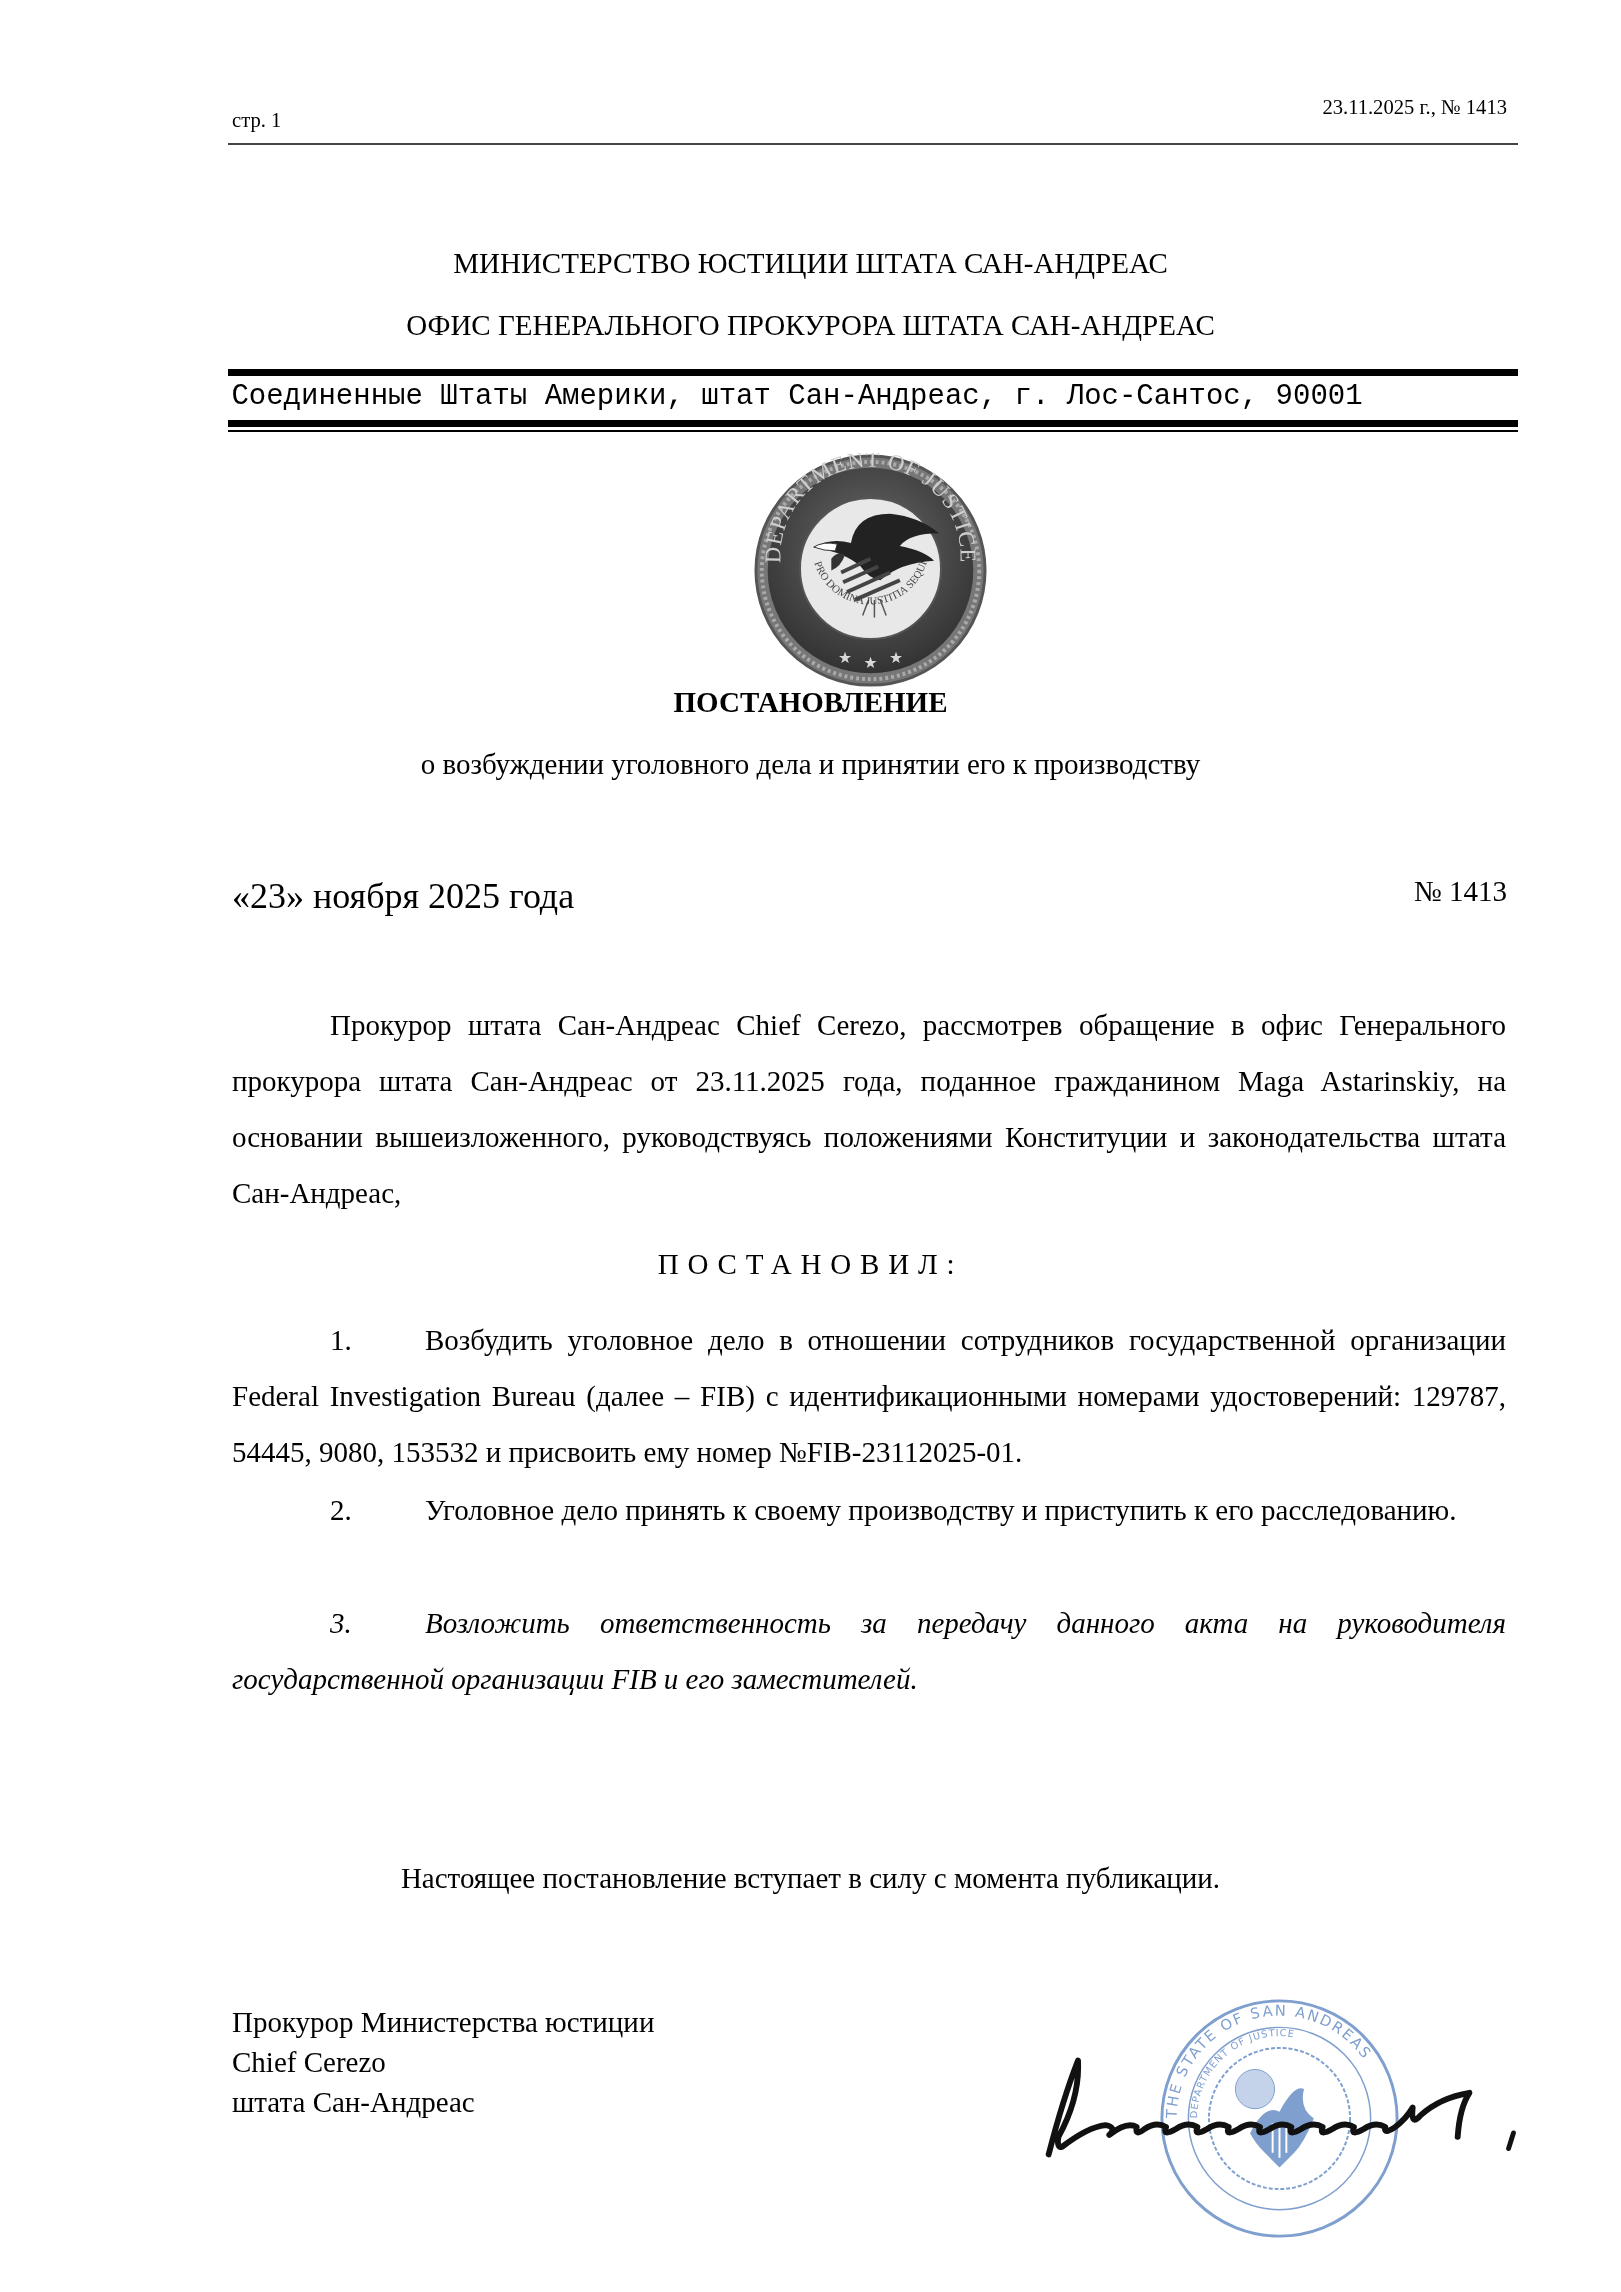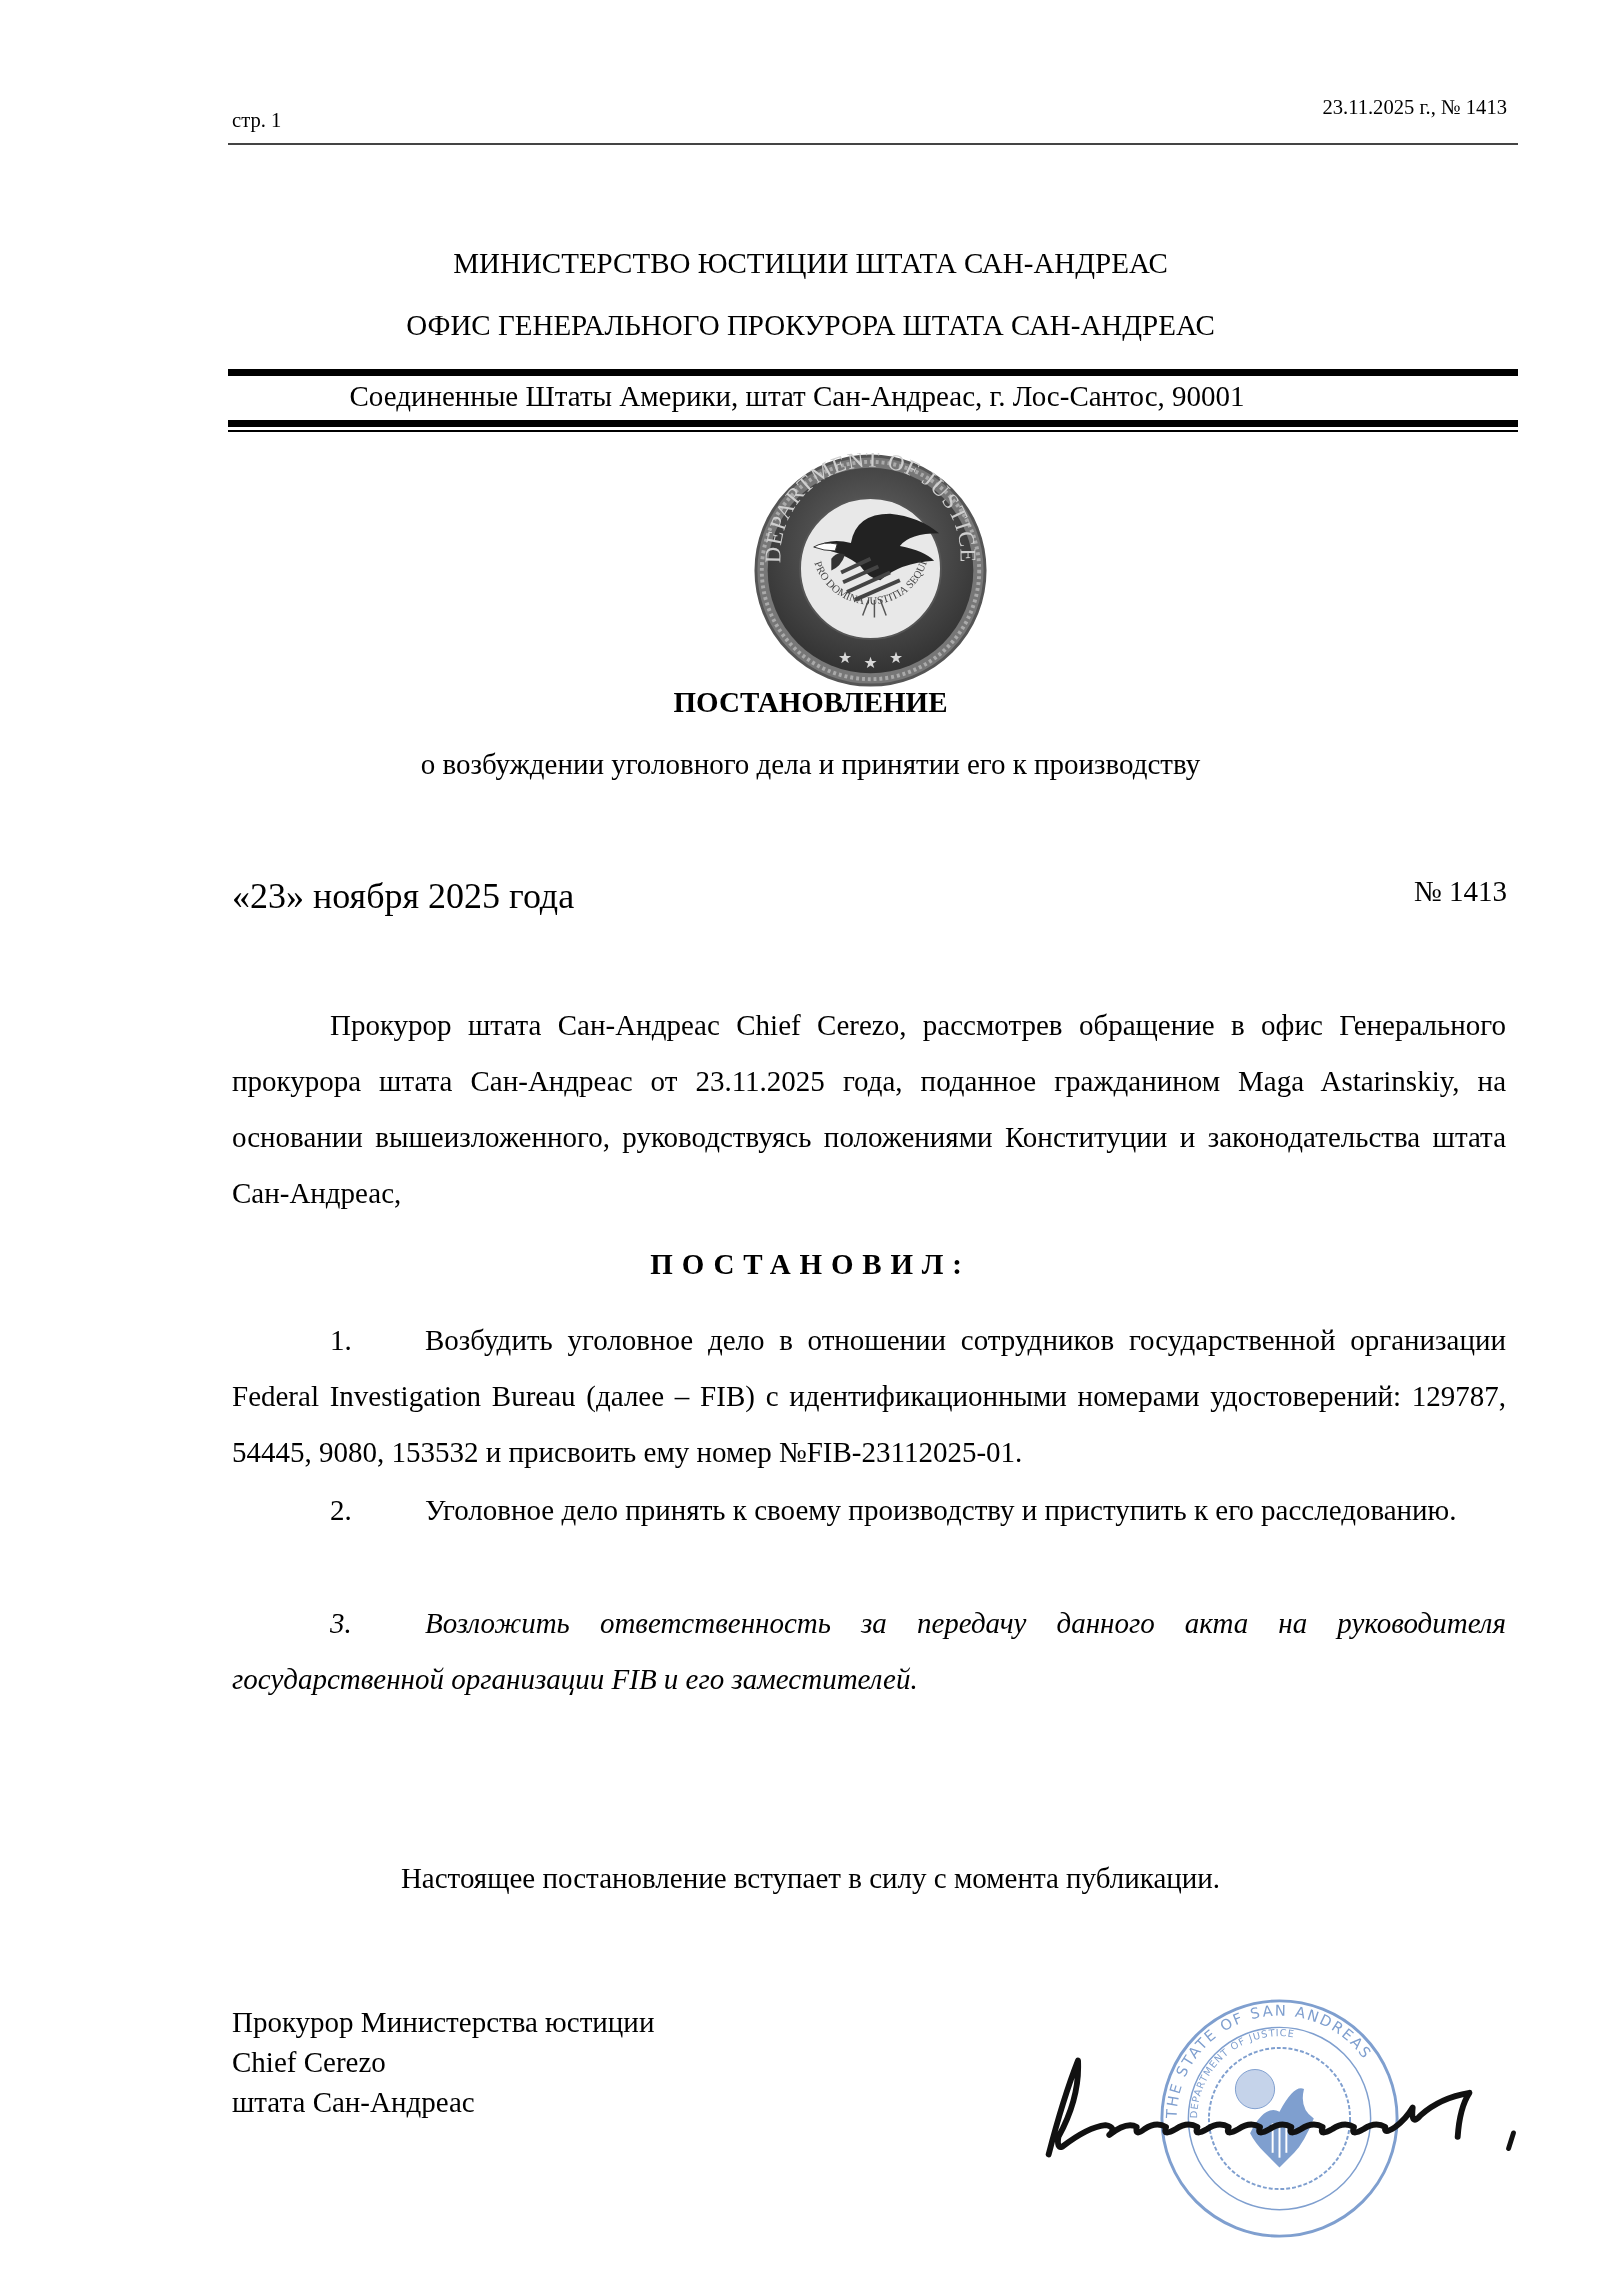--- a/index.html
+++ b/index.html
@@ -4,26 +4,26 @@
 <style>
   html, body { margin: 0; padding: 0; background: #ffffff; }
   body { width: 1621px; height: 2293px; position: relative; overflow: hidden;
          font-family: "Liberation Serif", "DejaVu Serif", serif; color: #000; }
   .abs { position: absolute; }
   .runhead { font-size: 20.6px; top: 96px; }
   .hr-top { left: 228px; width: 1290px; top: 143px; height: 2px; background: #444; }
   .org { left: 0; width: 1621px; text-align: center; font-size: 29px; }
   .band-line { left: 228px; width: 1290px; height: 6.9px; background: #000; }
   .band-thin { left: 228px; width: 1290px; height: 2px; background: #000; }
-  .address { left: 0; width: 1594px; text-align: center; font-size: 29px; top: 380px; }
+  .address { left: 0; width: 1594px; text-align: center; font-size: 29px; top: 380px; font-family: Liberation Mono, monospace; }
   .title { left: 0; width: 1621px; text-align: center; font-size: 29px; font-weight: bold; top: 686px; }
   .subtitle { left: 0; width: 1621px; text-align: center; font-size: 29px; top: 748px; }
   .body-text { font-size: 29px; line-height: 56px; }
   .para { left: 232px; width: 1274px; text-align: justify; top: 997px; text-indent: 98px; }
-  .decree { left: 0; width: 1621px; text-align: center; font-size: 29px; font-weight: bold;
+  .decree { left: 0; width: 1621px; text-align: center; font-size: 29px; font-weight: normal;
             letter-spacing: 8.8px; top: 1248px; }
   .item { left: 232px; width: 1274px; text-align: justify; }
   .item .num { display: inline-block; width: 193px; text-indent: 98px; }
   .closing { left: 0; width: 1621px; text-align: center; font-size: 29px; top: 1862px; }
   .sig-block { left: 232px; top: 2002px; font-size: 29px; line-height: 40px; }
   .sig-block div { white-space: nowrap; }
 </style>
 </head>
 <body>
 

